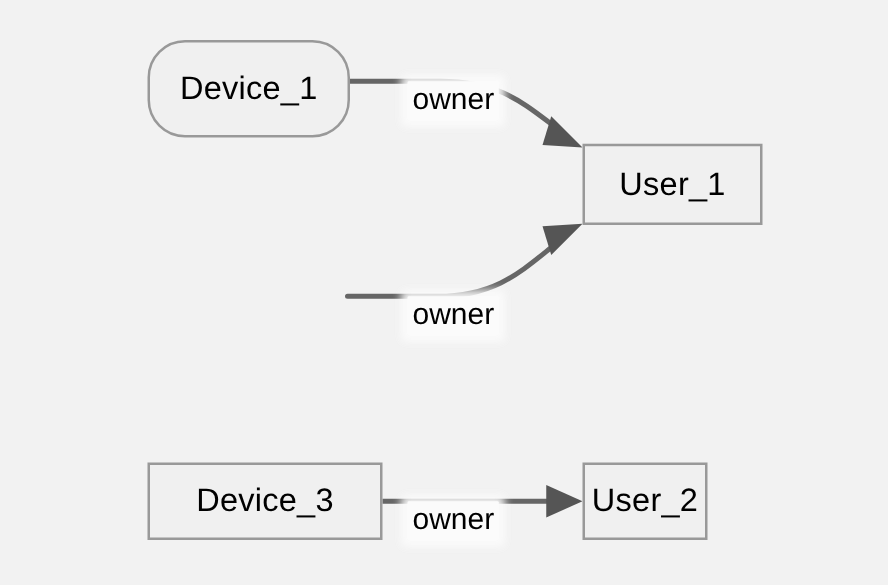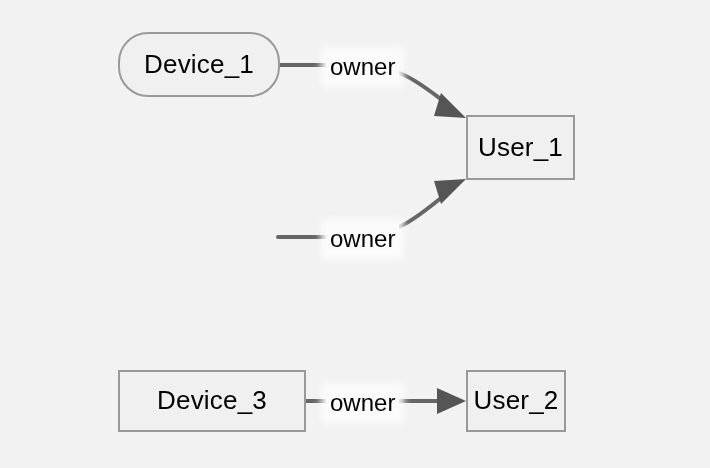--- a/index.html
+++ b/index.html
@@ -49,49 +49,50 @@
   .edge-label {
     position: absolute;
     font-size: 24px;
     color: #000000;
     line-height: 1;
     white-space: nowrap;
     background: #fbfbfb;
     padding: 3px 4px 4px 4px;
     box-shadow: 0 0 7px 5px rgba(251,251,251,0.95);
     border-radius: 1px;
+    margin-top: 13px;
   }
 </style>
 </head>
 <body>
 
 <div id="canvas">
 
   <svg class="edge-layer" viewBox="0 0 710 468" width="710" height="468" xmlns="http://www.w3.org/2000/svg">
 
     <path d="M 280 65 L 352 65 C 400 65, 418 82, 446 103" fill="none" stroke="#666666" stroke-width="4" stroke-linecap="round"></path>
     <polygon points="441,93 466,118 434,116" fill="#555555"></polygon>
 
     <path d="M 278 237 L 350 237 C 398 237, 418 216, 446 194" fill="none" stroke="#666666" stroke-width="4" stroke-linecap="round"></path>
     <polygon points="441,204 466,179 434,181" fill="#555555"></polygon>
 
     <path d="M 278 401 L 440 401" fill="none" stroke="#666666" stroke-width="4" stroke-linecap="round"></path>
     <polygon points="437,388 466,401 437,414" fill="#555555"></polygon>
   </svg>
 
-  <div class="node" style="left:118px; top:32px; width:162px; height:65px;border-radius:30px;">
+  <div class="node" style="left:118px; top:32px; width:162px; height:78px;border-radius:30px;">
     <span class="node-label">Device_1</span>
   </div>
 
 
   <div class="node" style="left:118px; top:370px; width:188px; height:62px;">
     <span class="node-label">Device_3</span>
   </div>
 
-  <div class="node" style="left:466px; top:115px; width:109px; height:65px;">
+  <div class="node" style="left:466px; top:115px; width:144px; height:65px;">
     <span class="node-label">User_1</span>
   </div>
 
   <div class="node" style="left:466px; top:370px; width:100px; height:62px;">
     <span class="node-label">User_2</span>
   </div>
 
   <div class="edge-label" style="left:326px; top:52px;">owner</div>
 
   <div class="edge-label" style="left:326px; top:224px;">owner</div>

